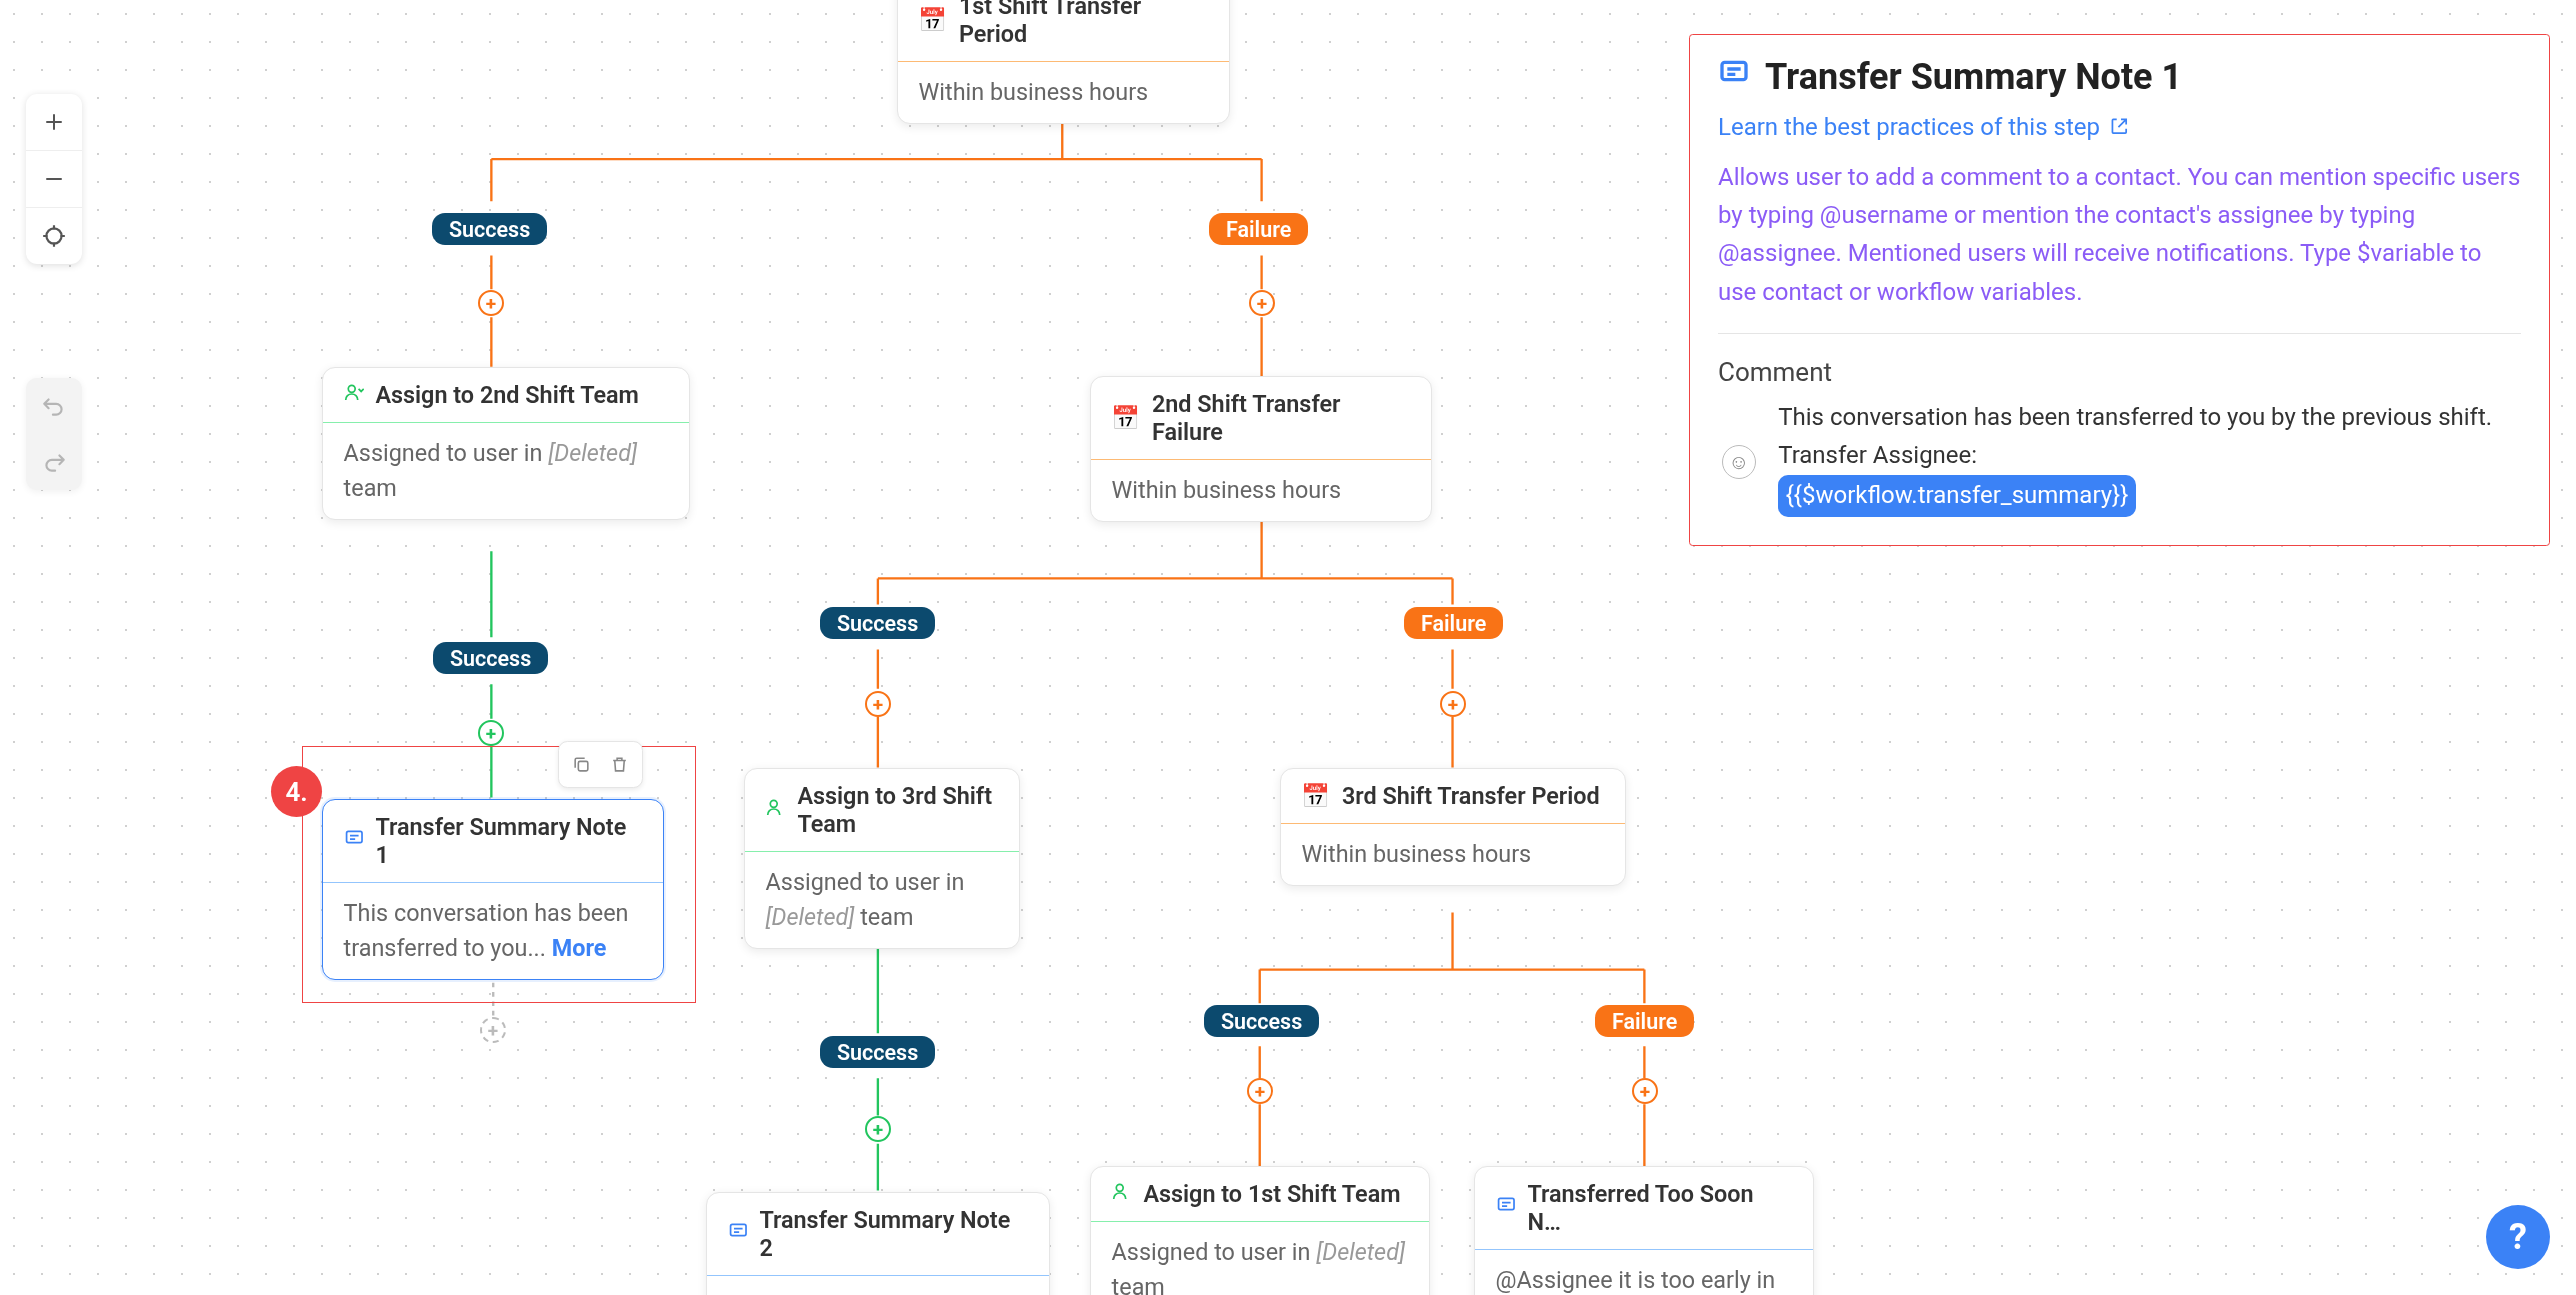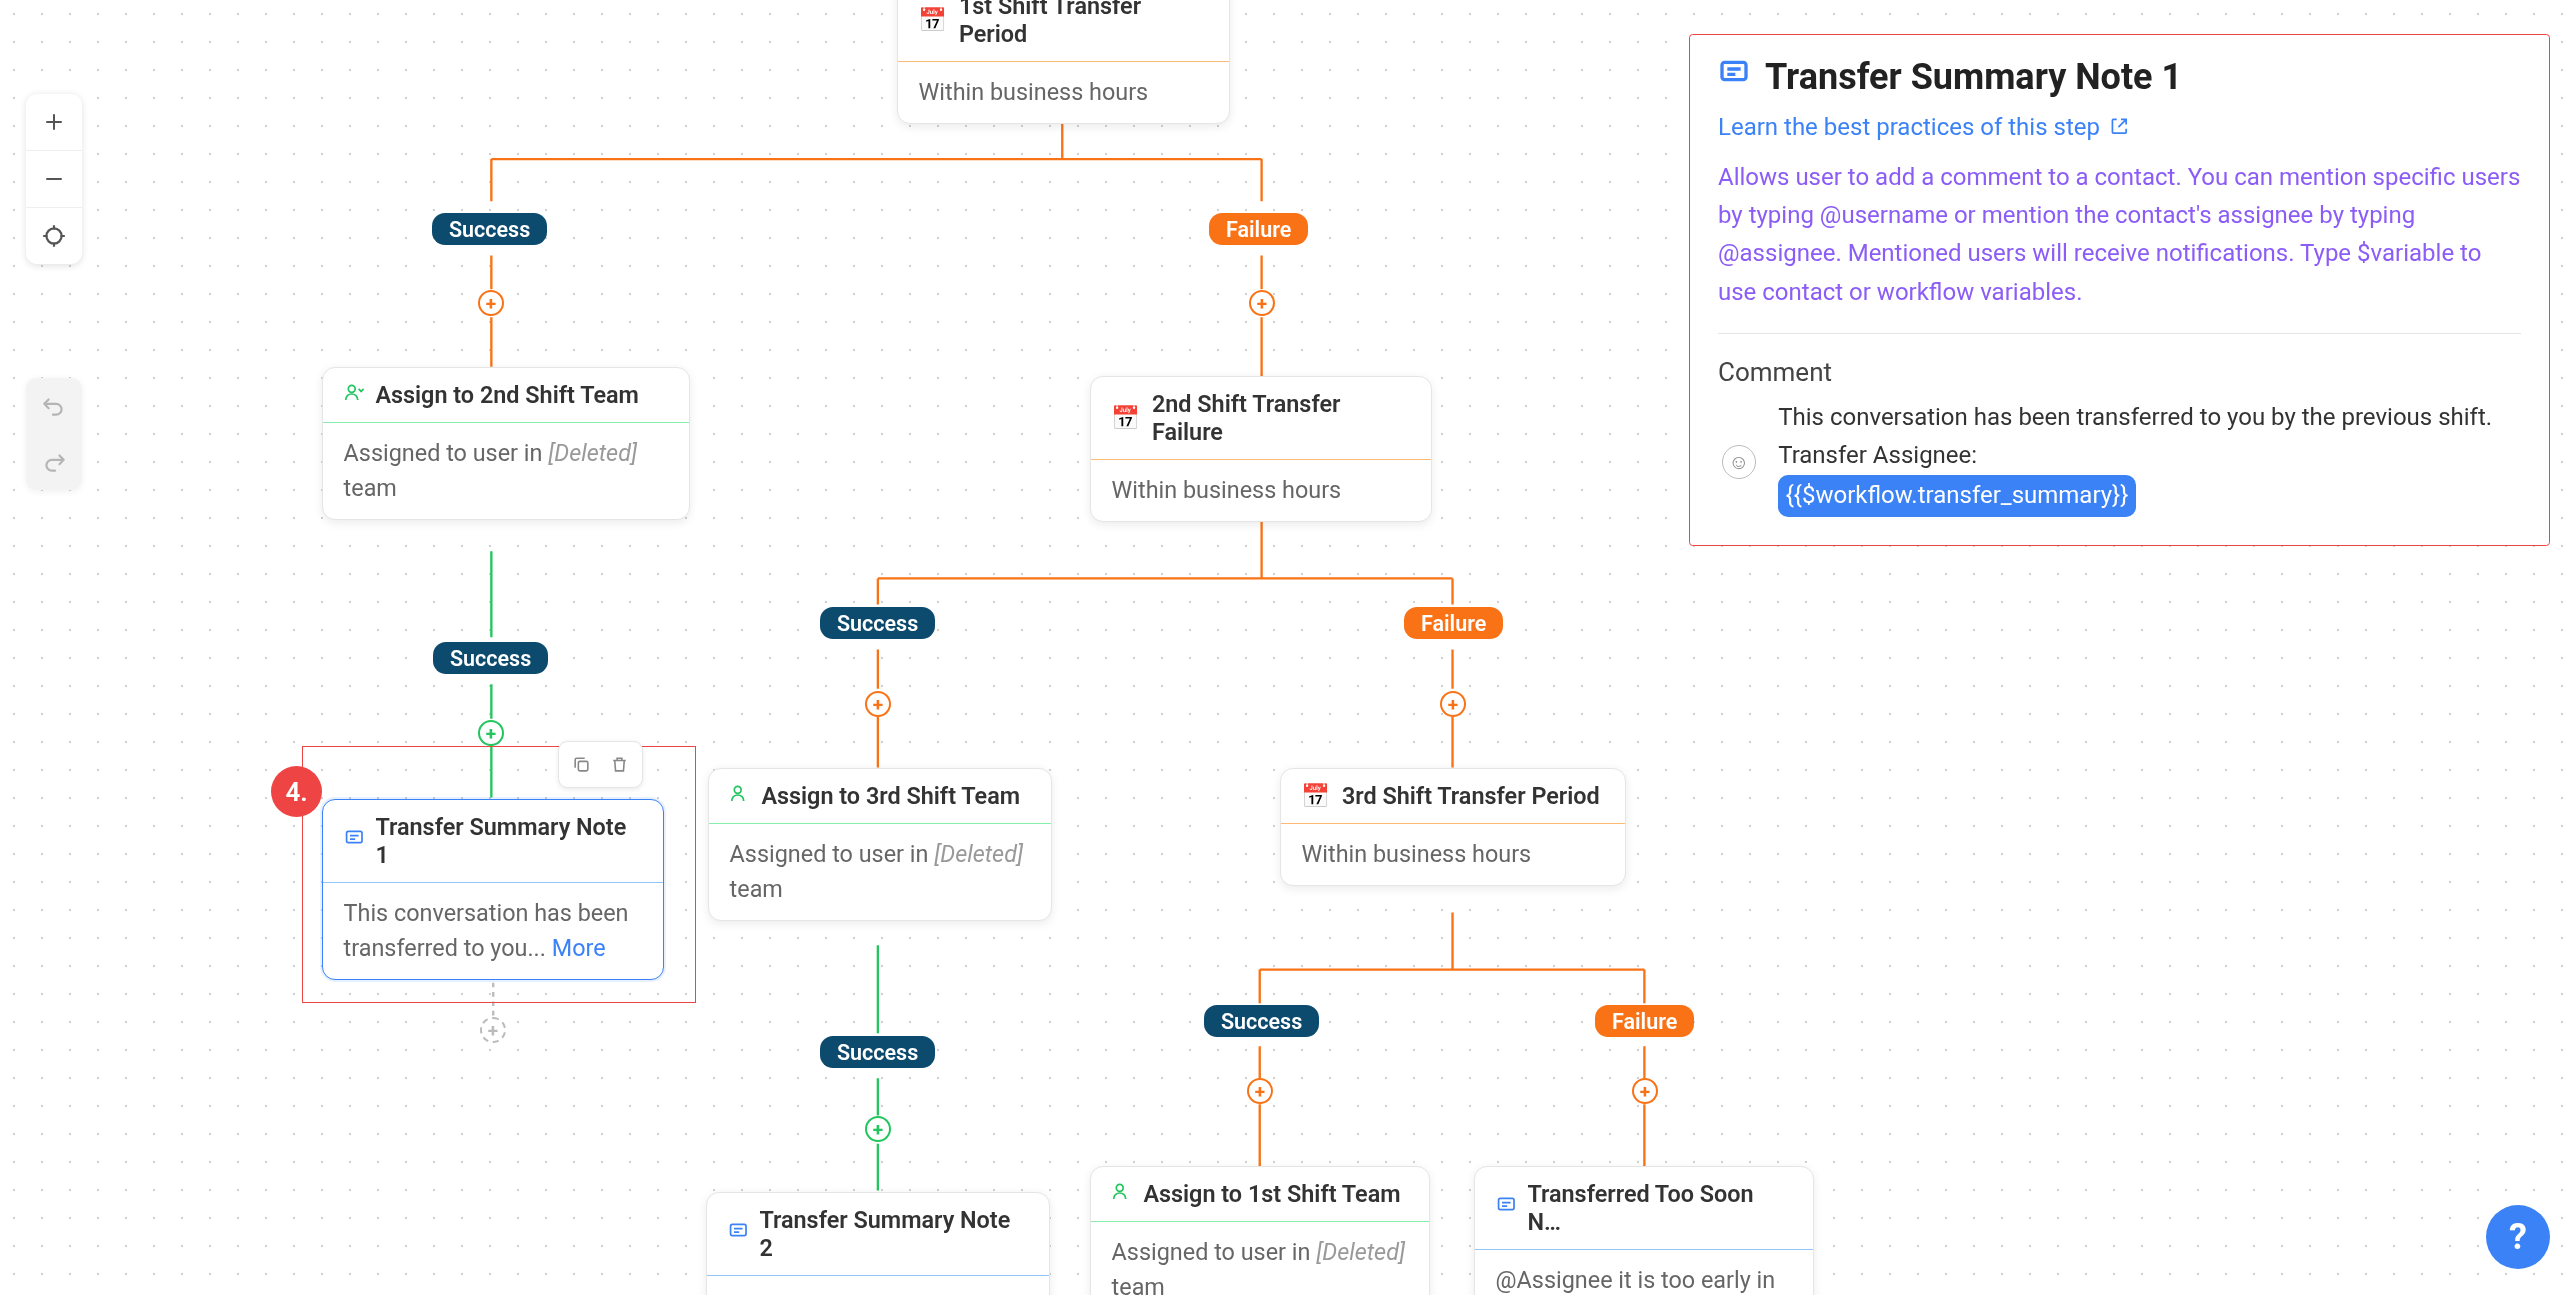--- a/index.html
+++ b/index.html
@@ -15,21 +15,21 @@
 .node.selected{border:1.9px solid #3b82f6;box-shadow:0 0 0 1.9px rgba(59,130,246,.12)}
 .node-header{display:flex;align-items:center;gap:11.2px;padding:13px 20.6px;border-bottom:1.9px solid;font-weight:600;font-size:23.4px;color:#333}
 .node-header.orange{border-color:#fdba74}
 .node-header.green{border-color:#86efac}
 .node-header.blue{border-color:#93c5fd}
 .node-body{padding:13px 20.6px;font-size:23.4px;color:#666;line-height:1.5}
 .icon-calendar{color:#f97316}
 .icon-user{color:#22c55e}
 .icon-comment{color:#3b82f6}
 .deleted{font-style:italic;color:#999}
-.more-link{color:#3b82f6;cursor:pointer;font-weight:400}
+.more-link{color:#3b82f6;cursor:pointer;font-weight:700}
 
 .pill{position:absolute;padding:3.7px 17px;border-radius:13px;font-size:21.5px;font-weight:600;z-index:6;color:#fff}
 .pill.success{background:#0c4a6e}
 .pill.failure{background:#f97316}
 
 .plus-orange{position:absolute;width:26px;height:26px;border:2.3px solid #f97316;border-radius:50%;background:#fff;z-index:6;display:flex;align-items:center;justify-content:center;color:#f97316;font-size:19px;font-weight:700}
 .plus-green{position:absolute;width:26px;height:26px;border:2.3px solid #22c55e;border-radius:50%;background:#fff;z-index:6;display:flex;align-items:center;justify-content:center;color:#22c55e;font-size:19px;font-weight:700}
 .plus-gray{position:absolute;width:26px;height:26px;border:2.3px dashed #bbb;border-radius:50%;background:#fff;z-index:6;display:flex;align-items:center;justify-content:center;color:#bbb;font-size:19px;font-weight:700}
 
 .callout-num{position:absolute;width:51px;height:51px;border-radius:50%;background:#ef4444;color:#fff;display:flex;align-items:center;justify-content:center;font-size:26px;font-weight:600;z-index:8}
@@ -187,21 +187,21 @@
       <span class="icon-comment"><svg width="20.6" height="20.6" viewBox="0 0 24 24">
           <rect x="3" y="4" width="18" height="13" rx="2" stroke="currentColor" stroke-width="2" fill="none"></rect>
           <path d="M7 9h10M7 13h6" stroke="currentColor" stroke-width="2"></path>
         </svg></span>
       <span>Transfer Summary Note 1</span>
     </div>
   <div class="node-body"><span>This conversation has been transferred to you... </span><span class="more-link">More</span></div>
 </div>
 <div class="plus-gray" style="left:480px;top:1017px">+</div>
 
-<div class="node" style="left:708px;top:768px;width:344px">
+<div class="node" style="left:744px;top:768px;width:276px">
   <div class="node-header green">
       <span class="icon-user"><svg width="20.6" height="20.6" viewBox="0 0 24 24">
           <circle cx="9" cy="8" r="4" stroke="currentColor" stroke-width="2" fill="none"></circle>
           <path d="M2 21c0-4 3-7 7-7s7 3 7 7" stroke="currentColor" stroke-width="2" fill="none"></path>
         </svg></span>
       <span>Assign to 3rd Shift Team</span>
     </div>
   <div class="node-body"><span>Assigned to user in </span><span class="deleted">[Deleted]</span><span> team</span></div>
 </div>
 

